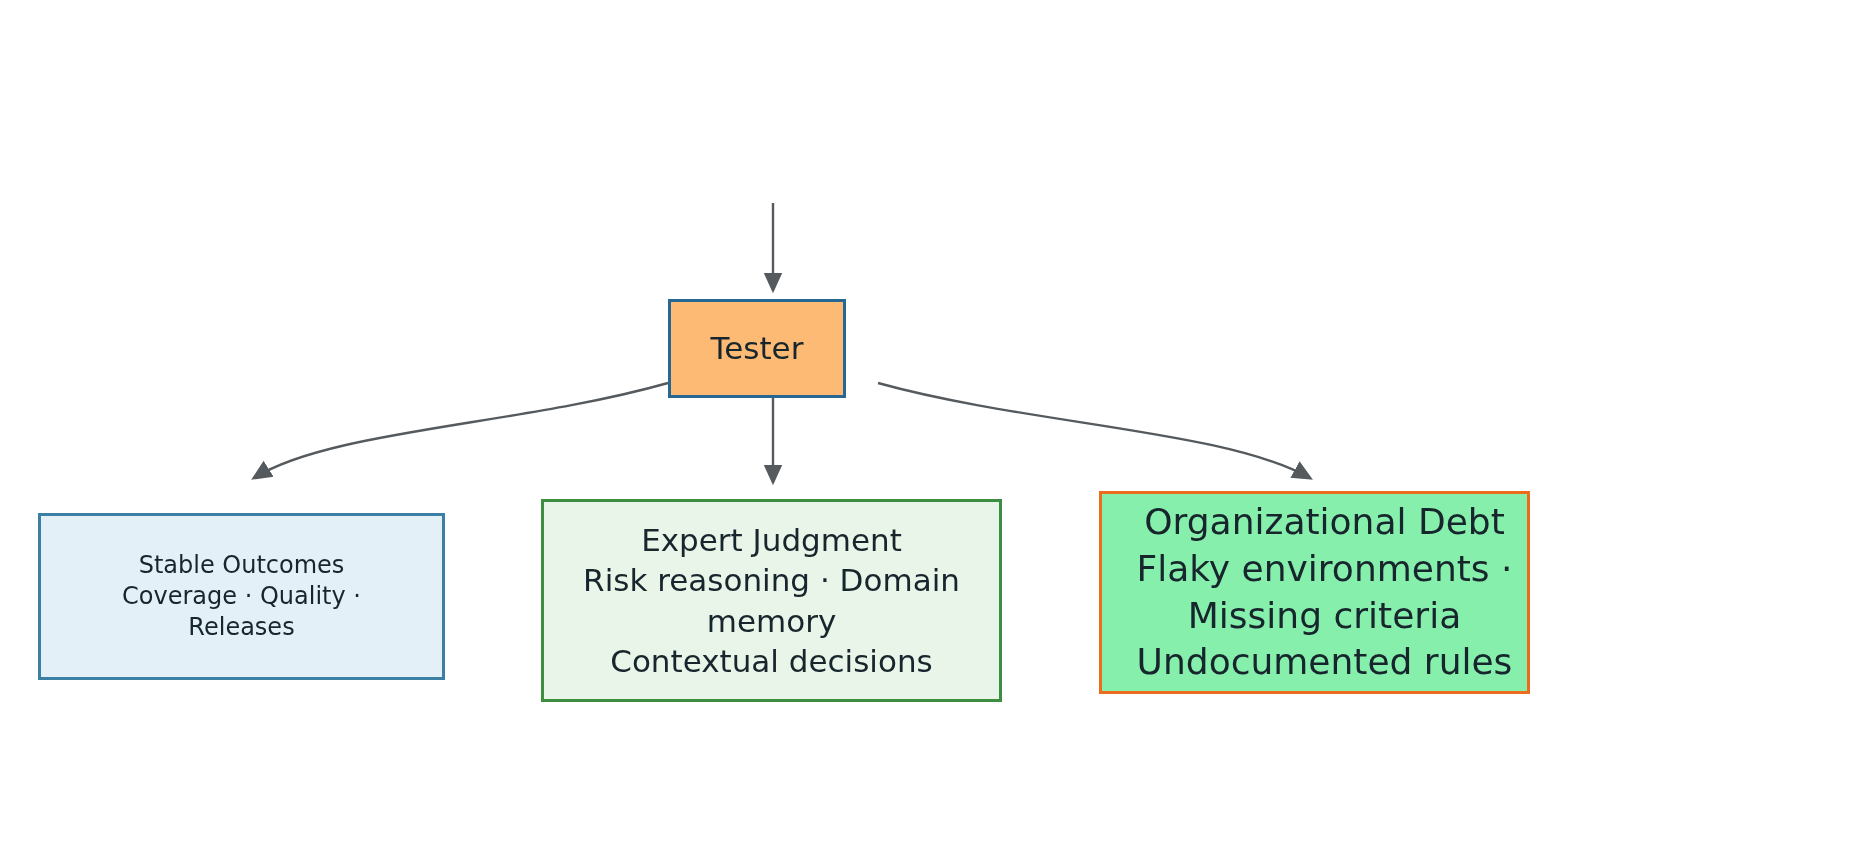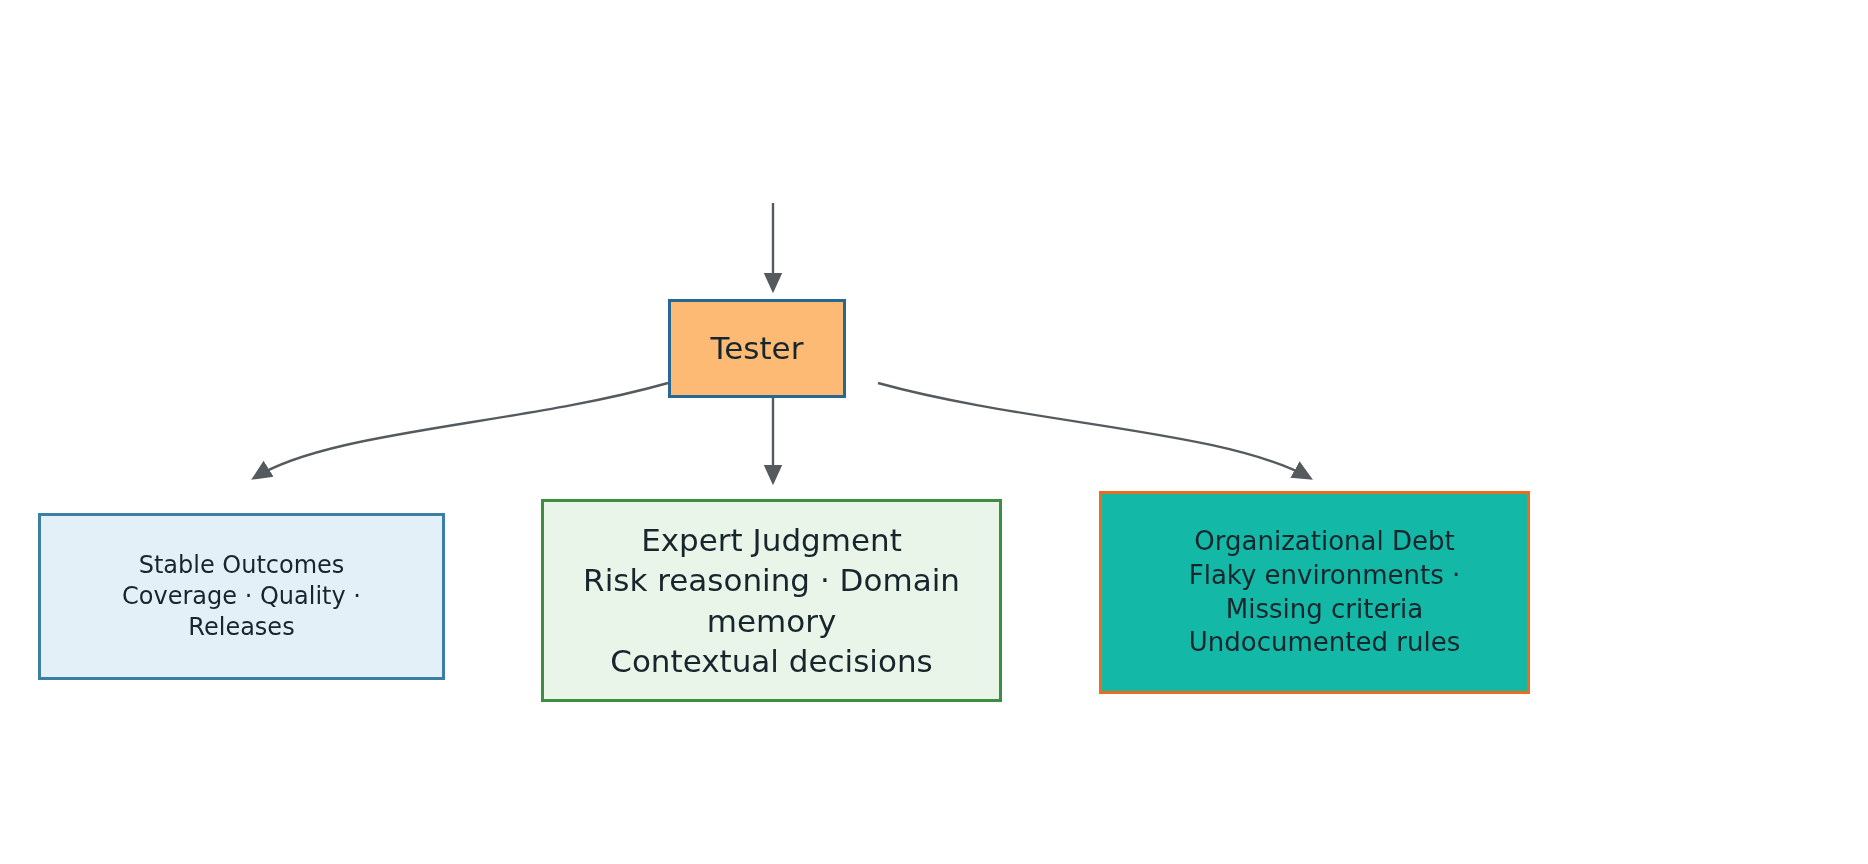--- a/index.html
+++ b/index.html
@@ -70,23 +70,23 @@
     left: 541px;  top: 491px;
     width: 461px; height: 203px;
     background: #e9f5e9;
     border: 3px solid #3e8e41;
     font-size: 31px;
     margin-top: 8px;
   }
   #node-organizational-debt {
     left: 1099px; top: 491px;
     width: 431px; height: 203px;
-    background: #14b8a6;
+    background: #86efac;
     border: 3px solid #ec6c1f;
-    font-size: 26px;
+    font-size: 36px;
     padding-left: 20px;
   }
 </style>
 </head>
 <body>
 
 <div id="diagram-root">
 
   <svg id="edge-layer" viewBox="0 0 1868 864" width="1868" height="864" xmlns="http://www.w3.org/2000/svg">
     <defs>

